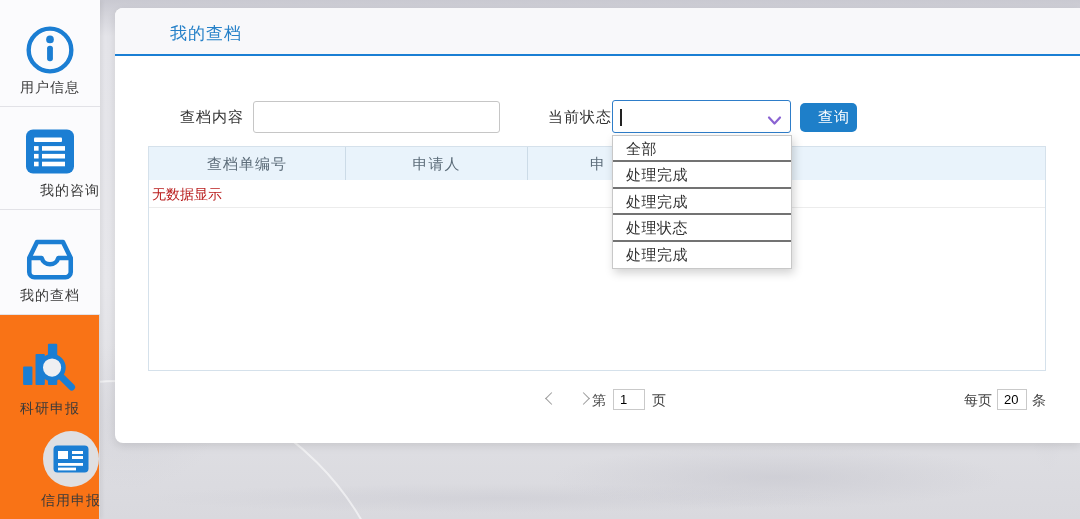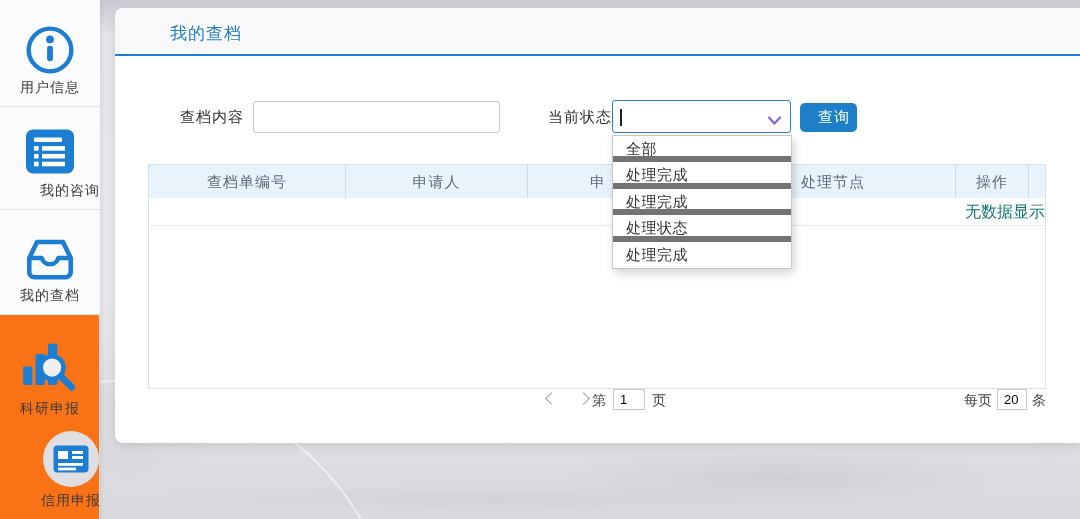--- a/index.html
+++ b/index.html
@@ -70,39 +70,39 @@
     font:15px "Liberation Sans",sans-serif; letter-spacing:1px; cursor:pointer;padding-left:11px;
   }
 
   
   #status-dropdown {
     position:absolute; left:497px; top:127px; width:180px; z-index:30;
     background:#fff; border:1px solid #c8c8c8; box-shadow:2px 4px 9px rgba(0,0,0,.18);
   }
   .dd-option {
     height:26.4px; line-height:26.4px; padding-left:13px; font-size:15px; color:#333;
-    border-bottom:6px solid #737373; cursor:pointer; letter-spacing:.5px;
+    border-bottom:2px solid #737373; cursor:pointer; letter-spacing:.5px;
   }
   .dd-option:last-child { border-bottom:none; }
 
   
   #results-table {
-    position:absolute; left:33px; top:156px; width:898px; height:225px;
+    position:absolute; left:33px; top:138px; width:898px; height:225px;
     border:1px solid #d5e1eb; background:#fff;
   }
   #table-header { display:flex; height:33px; background:#e9f3fb; }
   .th {
     height:33px; line-height:33px; font-size:15px; color:#5c6c79; text-align:center;
     border-right:1px solid #ccdbe7; overflow:hidden; white-space:nowrap; letter-spacing:1px;
   }
   .th:last-child { border-right:none; }
   .th-c0{width:197px}.th-c1{width:182px}
   .th-c2{width:183px; text-align:left; padding-left:62px;}
   .th-c3{width:245px}.th-c4{width:73px}.th-c5{flex:1}
-  #empty-row { height:28px; line-height:28px; padding-left:3px; font-size:16px; color:#0f766e; border-bottom:1px solid #ececec;text-align:right; }
+  #empty-row { height:28px; line-height:28px; padding-left:3px; font-size:14px; color:#b91c1c; border-bottom:1px solid #ececec; }
 
   
   .pg-text { position:absolute; top:381px; height:22px; line-height:22px; font-size:14px; color:#444; }
   .pg-input {
     position:absolute; top:381px; width:32px; height:21px; border:1px solid #c9c9c9;
     font:13px "Liberation Sans",sans-serif; padding-left:6px; background:#fff; outline:none;
   }
   .chev { position:absolute; top:386px; width:9px; height:9px; border-left:1.6px solid #9a9a9a; border-bottom:1.6px solid #9a9a9a; cursor:pointer; }
   #page-prev { left:432px; transform:rotate(45deg); }
   #page-next { left:464px; transform:rotate(225deg); }
@@ -202,21 +202,20 @@
     </span>
   </div>
 
   <button id="query-button">查询</button>
 
   <div id="results-table">
     <div id="table-header">
       <div class="th th-c0">查档单编号</div>
       <div class="th th-c1">申请人</div>
       <div class="th th-c2">申</div>
-      <div class="th th-c3">处理节点</div>
       <div class="th th-c4">操作</div>
       <div class="th th-c5"></div>
     </div>
     <div id="empty-row">无数据显示</div>
   </div>
 
   <div id="status-dropdown">
     <div class="dd-option">全部</div>
     <div class="dd-option">处理完成</div>
     <div class="dd-option">处理完成</div>

